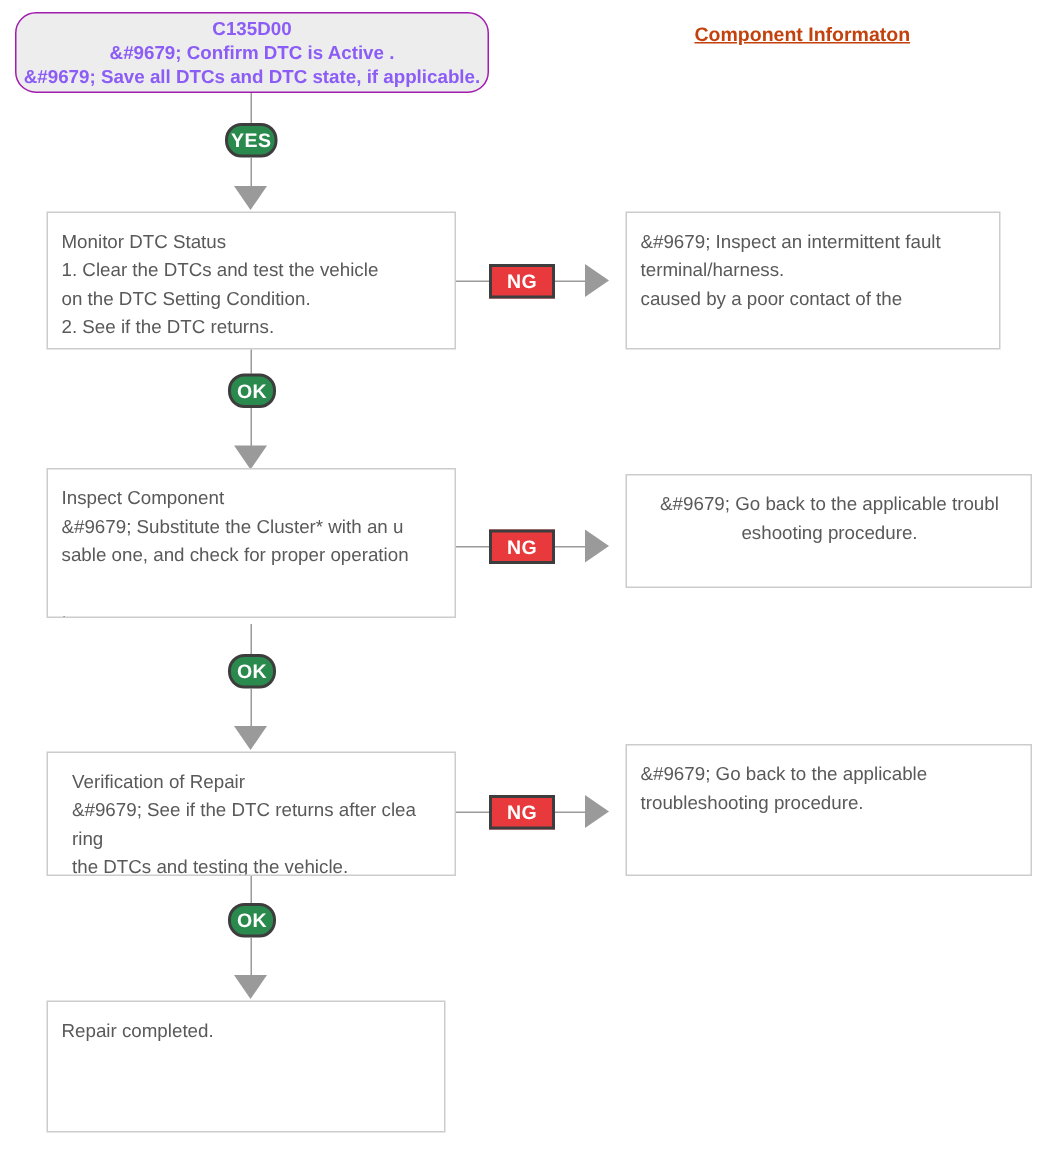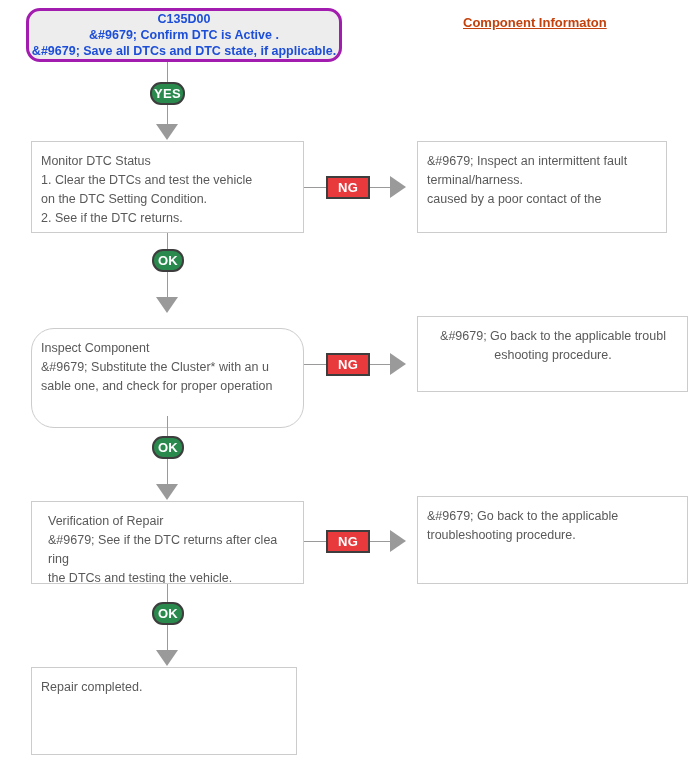--- a/index.html
+++ b/index.html
@@ -19,36 +19,36 @@
   #canvas {
     position: absolute;
     left: 0; top: 0;
     width: 696px;
     height: 766px;
   }
 
   
   .start-box {
     position: absolute;
-    left: 26px;
+    left: 10px;
     top: 8px;
     width: 316px;
     height: 54px;
     box-sizing: border-box;
     background: #ededed;
-    border: 3px solid #a21caf;
+    border: 1px solid #a21caf;
     border-radius: 14px;
     display: flex;
     flex-direction: column;
     align-items: center;
     justify-content: center;
     text-align: center;
     font-size: 12.5px;
     font-weight: bold;
-    color: #1d4ed8;
+    color: #8b5cf6;
     line-height: 16px;
     padding: 0 6px;
   }
   .start-box .line { white-space: nowrap; }
 
   
   .comp-link {
     position: absolute;
     left: 463px;
     top: 15px;
@@ -155,21 +155,21 @@
     <div class="line">&amp;#9679; Inspect an intermittent fault</div>
     <div class="line">terminal/harness.</div>
     <div class="line">caused by a poor contact of the</div>
   </div>
 
   <div class="vline" style="left:167px; top:233px; height:16px;"></div>
   <div class="badge badge-ok" style="left:152px; top:249px; width:32px; height:23px;">OK</div>
   <div class="vline" style="left:167px; top:272px; height:28px;"></div>
   <div class="arrow-down" style="left:156px; top:297px;"></div>
 
-  <div class="proc-box" style="left:31px; top:328px; width:273px; height:100px;border-radius:23px;">
+  <div class="proc-box" style="left:31px; top:312px; width:273px; height:100px;">
     <div class="line">Inspect Component</div>
     <div class="line">&amp;#9679; Substitute the Cluster* with an u</div>
     <div class="line">sable one, and check for proper operation</div>
     <div class="line">&nbsp;</div>
     <div class="line">.</div>
 
   </div>
 
   <div class="hline" style="left:304px; top:364px; width:22px;"></div>
   <div class="badge badge-ng" style="left:326px; top:353px; width:44px; height:23px;">NG</div>

